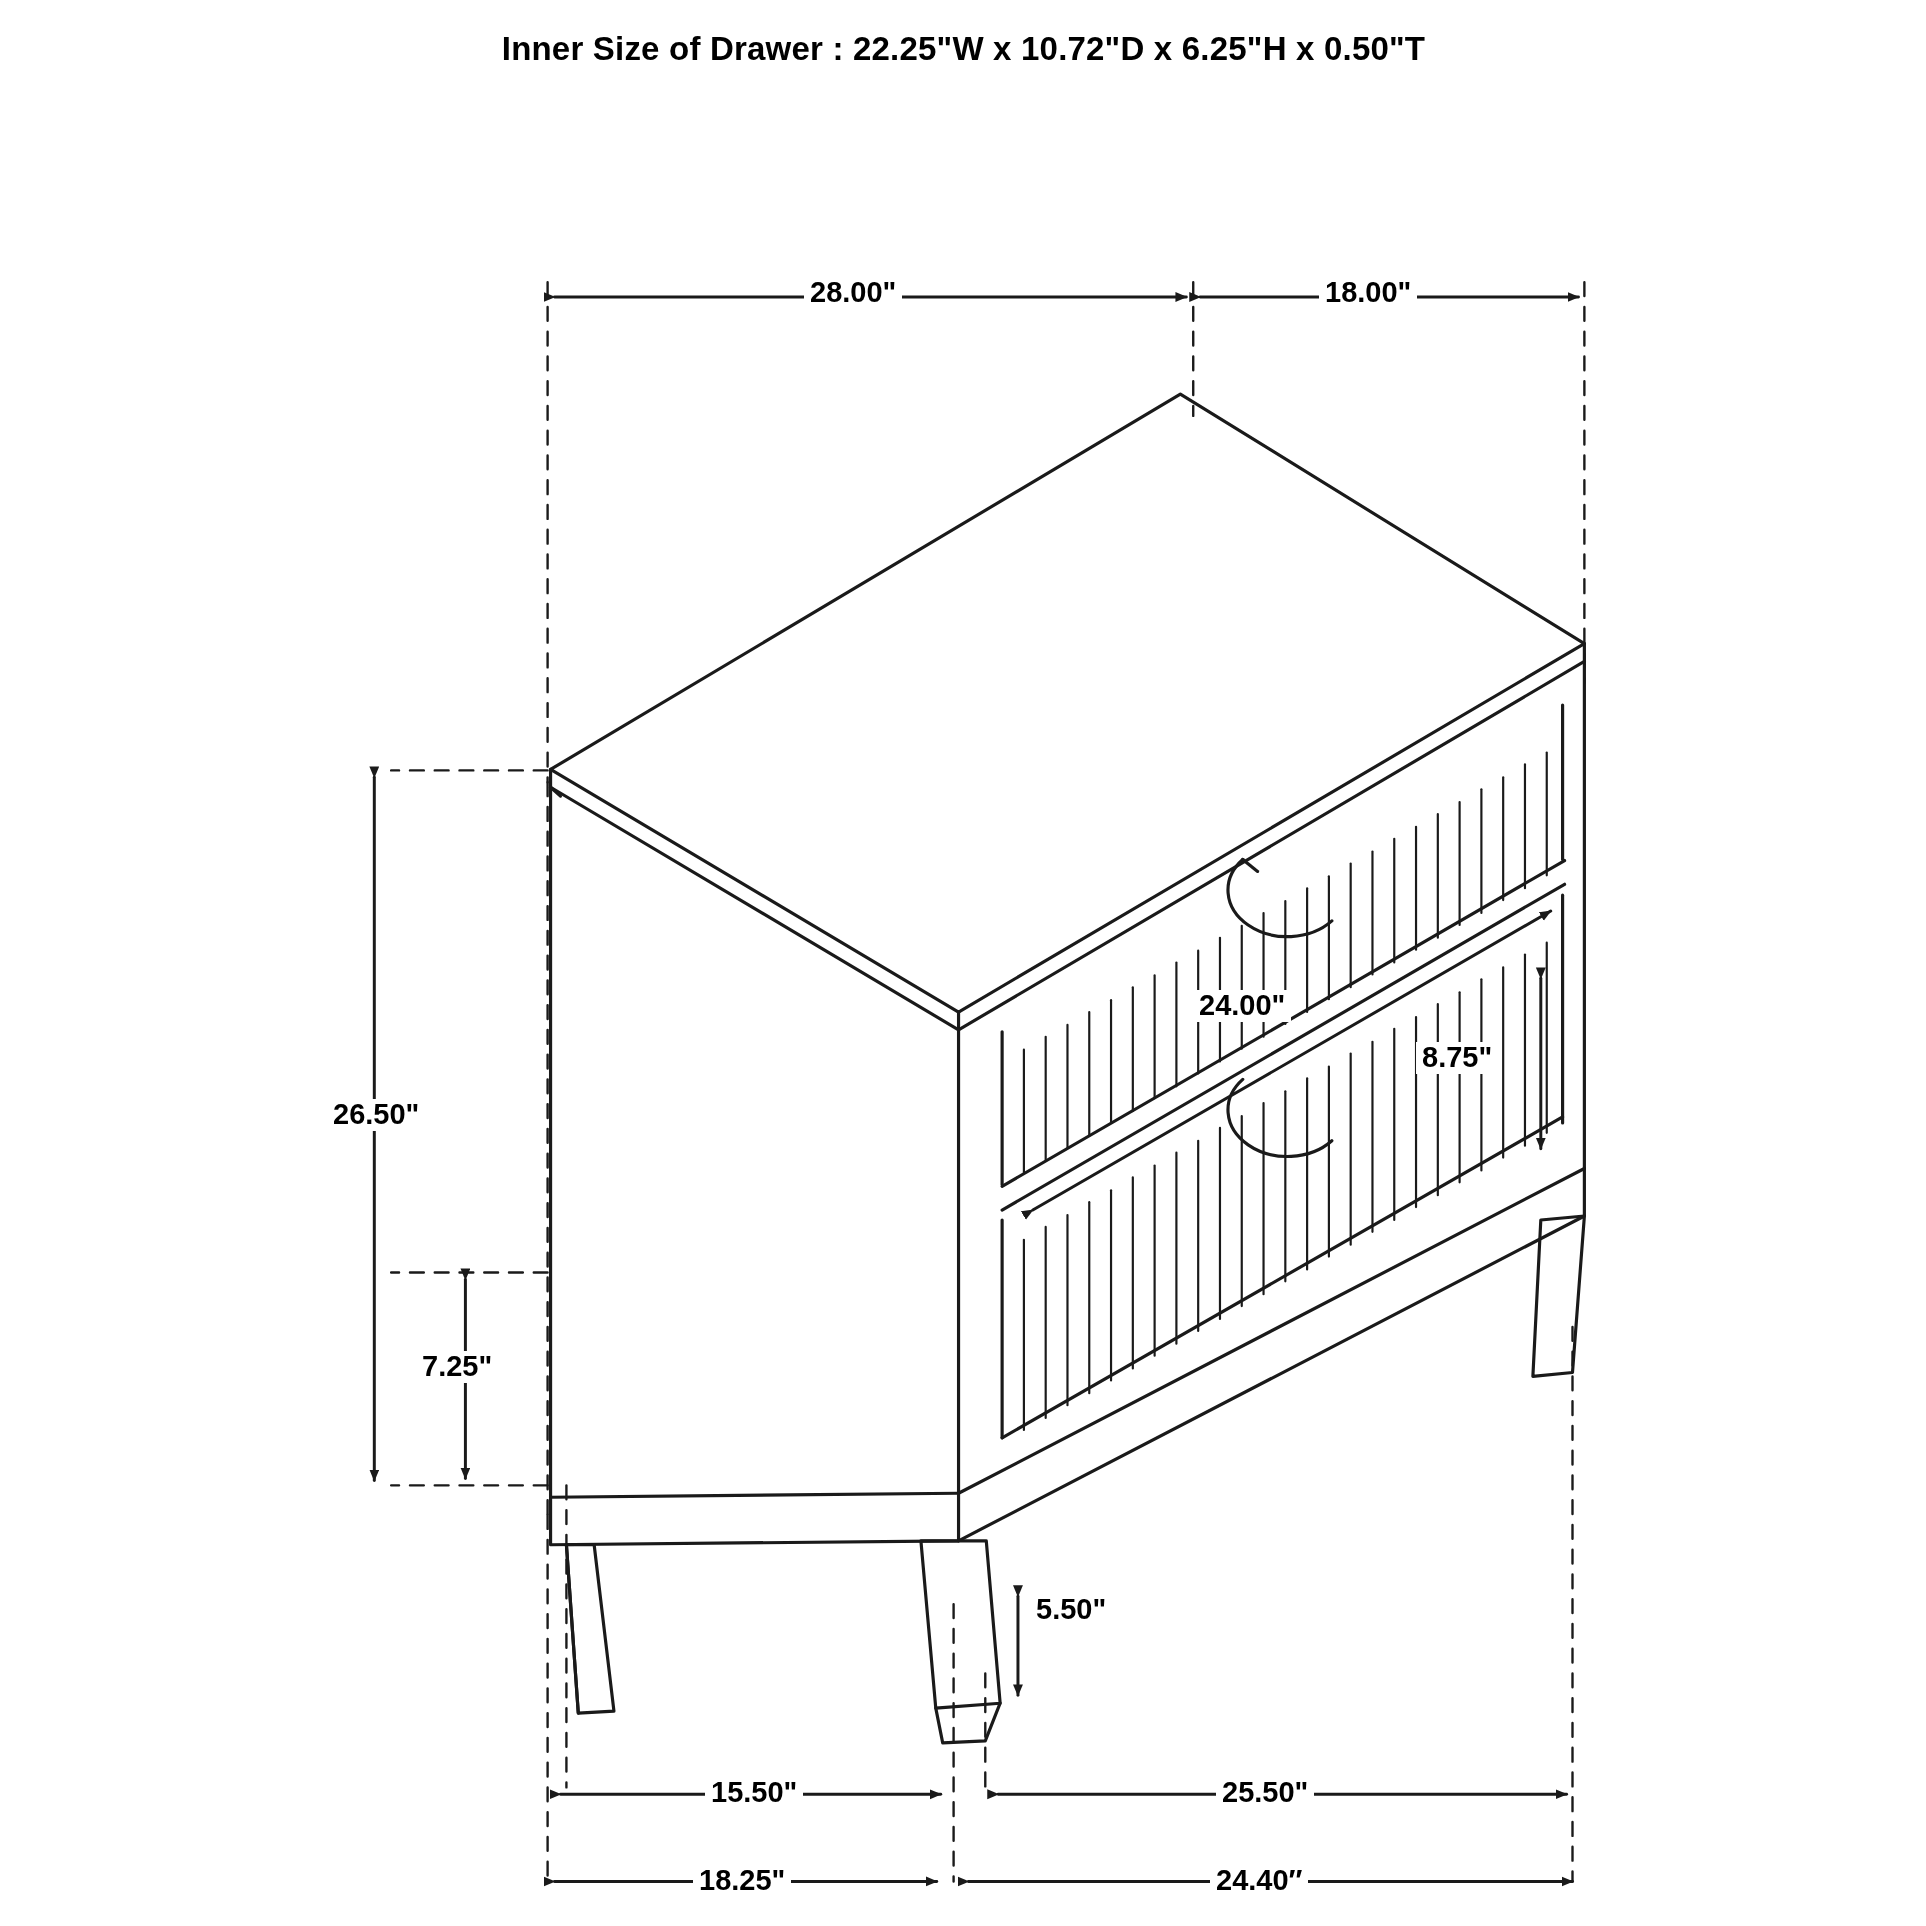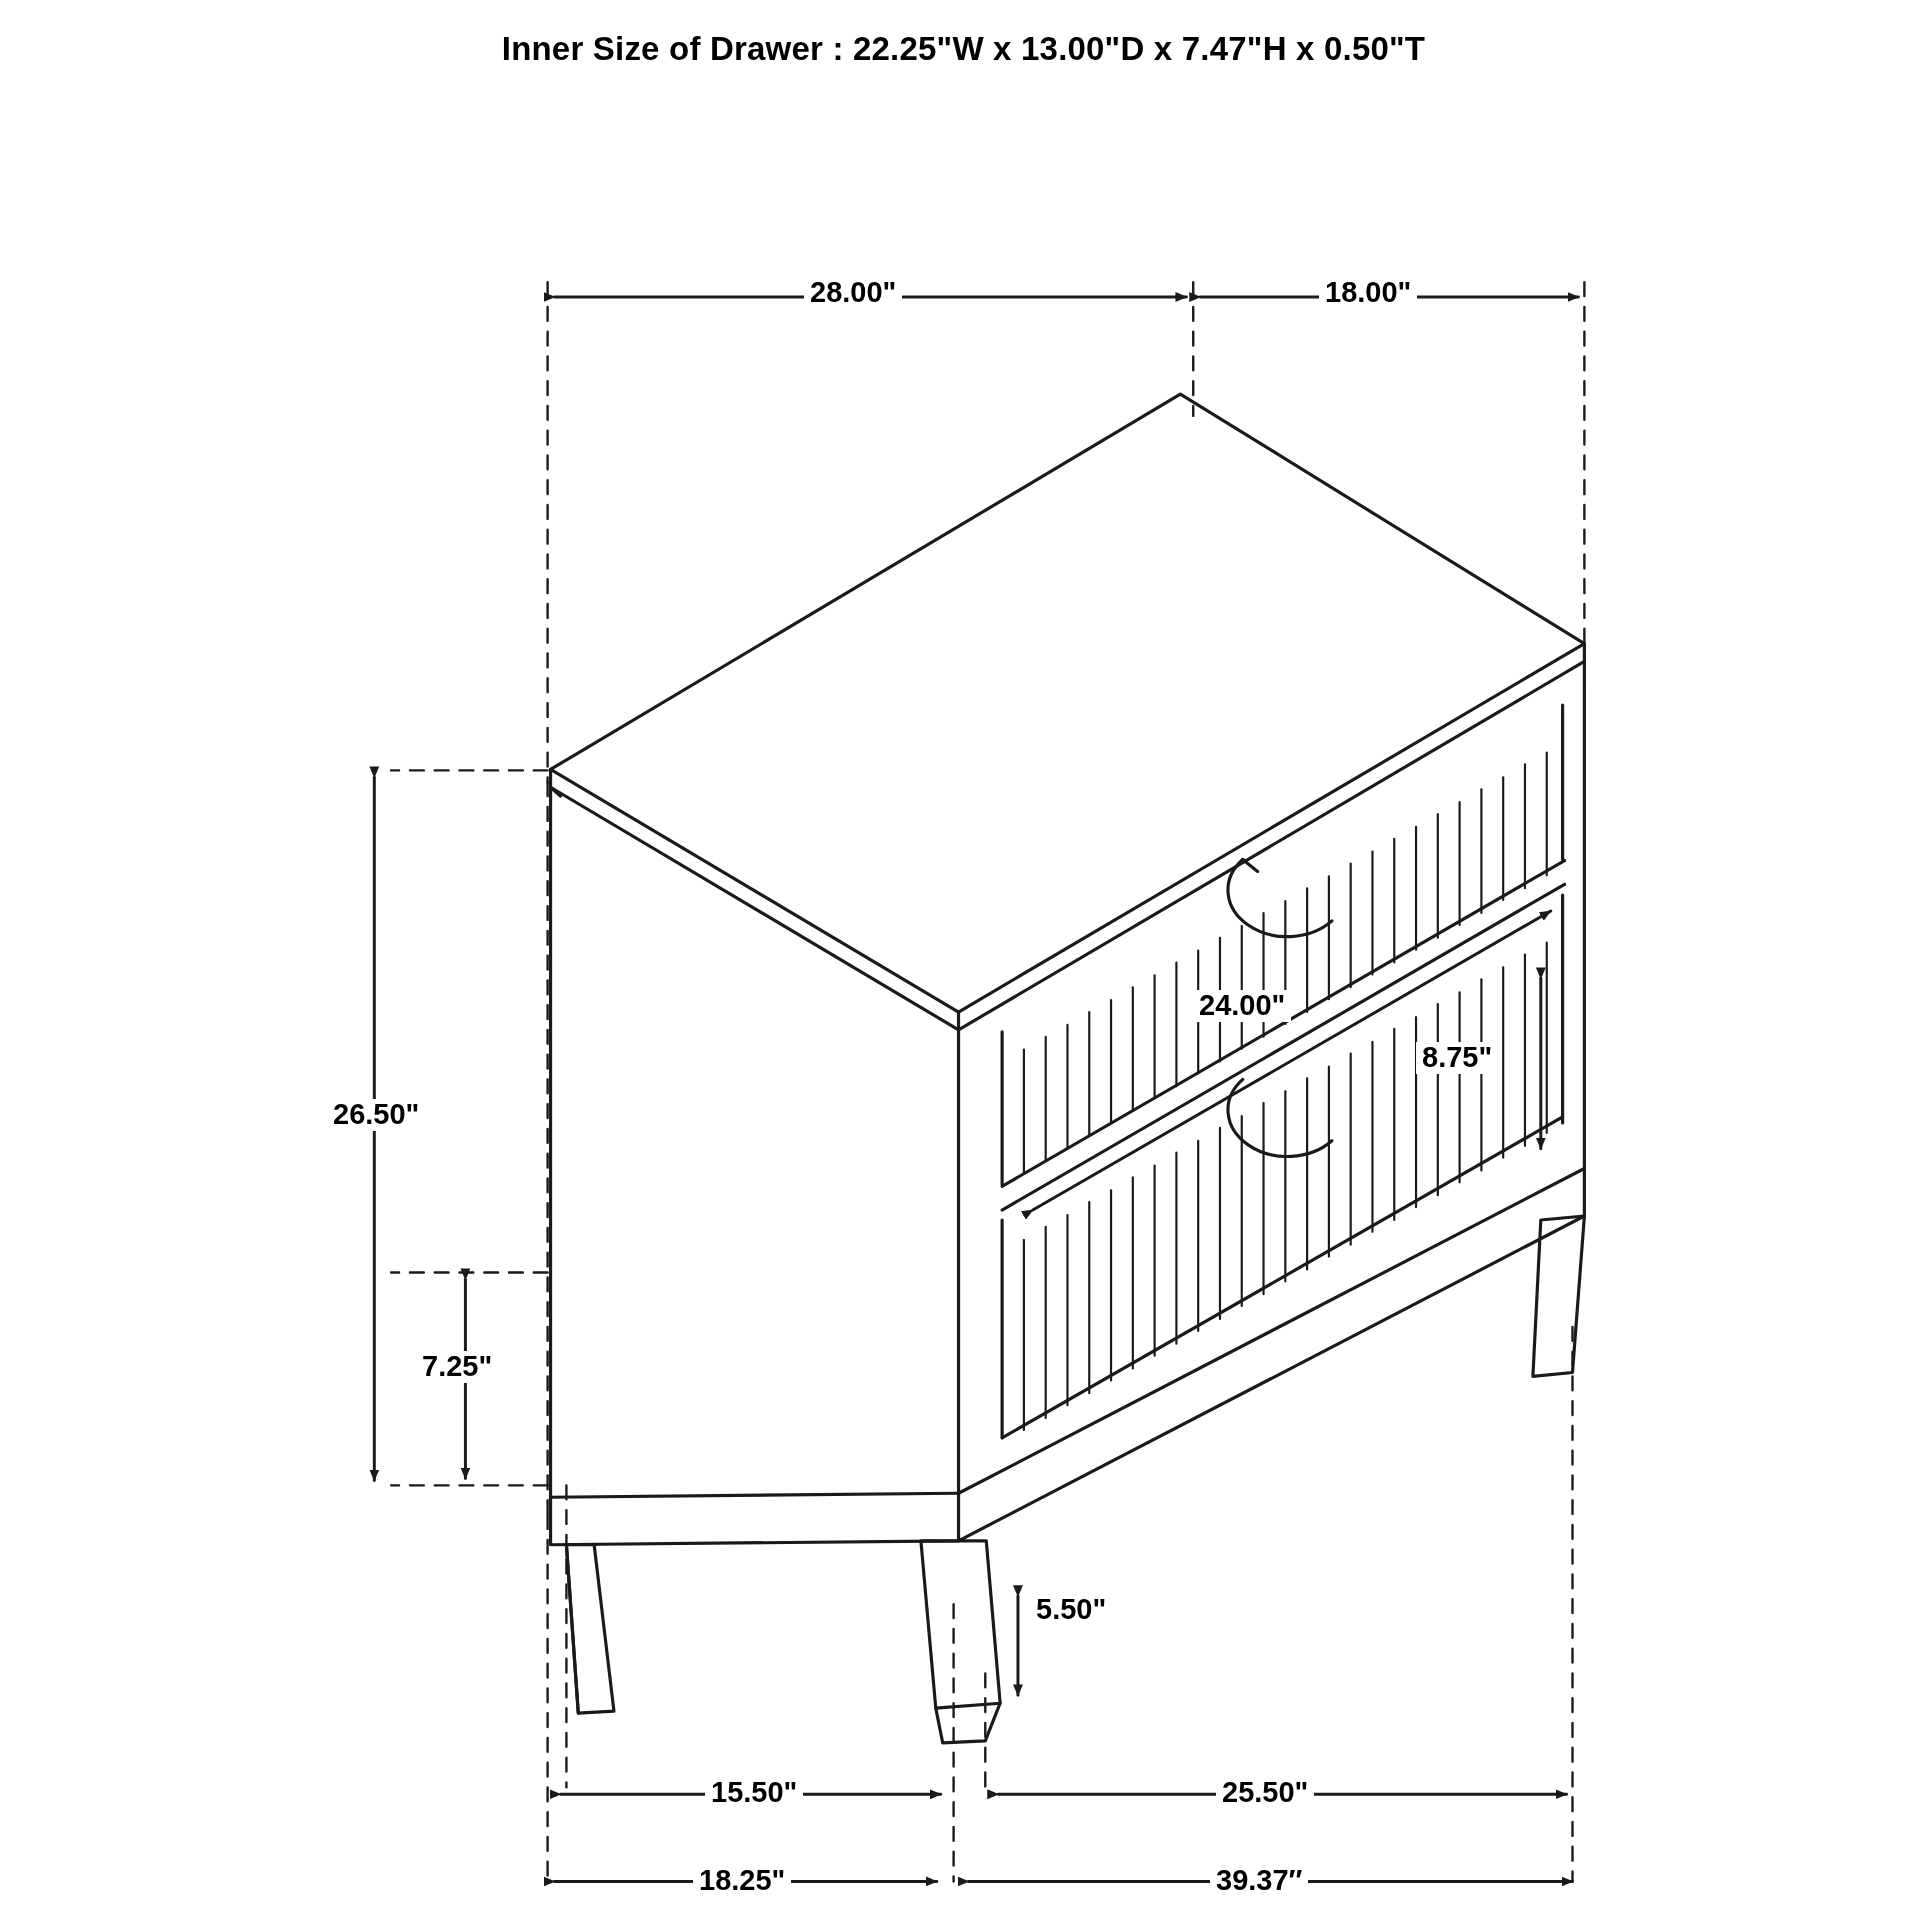--- a/index.html
+++ b/index.html
@@ -46,21 +46,21 @@
     background: #ffffff;
     padding: 0 6px;
     line-height: 1.1;
   }
 </style>
 </head>
 <body>
 
 <div id="diagram-root">
 
-  <div class="title">Inner Size of Drawer : 22.25"W x 13.00"D x 7.47"H x 0.50"T</div>
+  <div class="title">Inner Size of Drawer : 22.25"W x 10.72"D x 6.25"H x 0.50"T</div>
 
   <svg class="drawing" viewBox="0 0 1946 1946">
     <defs>
       <marker id="ah" markerWidth="14" markerHeight="14" refX="11" refY="5" orient="auto" markerUnits="userSpaceOnUse">
         <path d="M0,0 L12,5 L0,10 z" fill="#1a1a1a"></path>
       </marker>
       <marker id="ahs" markerWidth="14" markerHeight="14" refX="11" refY="5" orient="auto" markerUnits="userSpaceOnUse">
         <path d="M0,0 L12,5 L0,10 z" fill="#1a1a1a"></path>
       </marker>
     </defs>
@@ -213,16 +213,16 @@
   <div class="dimlabel" style="left:804px; top:277px;">28.00"</div>
   <div class="dimlabel" style="left:1319px; top:277px;">18.00"</div>
   <div class="dimlabel" style="left:327px; top:1099px;">26.50"</div>
   <div class="dimlabel" style="left:1193px; top:990px;">24.00"</div>
   <div class="dimlabel" style="left:1416px; top:1042px;">8.75"</div>
   <div class="dimlabel" style="left:416px; top:1351px;">7.25"</div>
   <div class="dimlabel" style="left:1030px; top:1594px;">5.50"</div>
   <div class="dimlabel" style="left:705px; top:1777px;">15.50"</div>
   <div class="dimlabel" style="left:1216px; top:1777px;">25.50"</div>
   <div class="dimlabel" style="left:693px; top:1865px;">18.25"</div>
-  <div class="dimlabel" style="left:1210px; top:1865px;">39.37″</div>
+  <div class="dimlabel" style="left:1210px; top:1865px;">24.40″</div>
 
 </div>
 
 
 </body></html>

